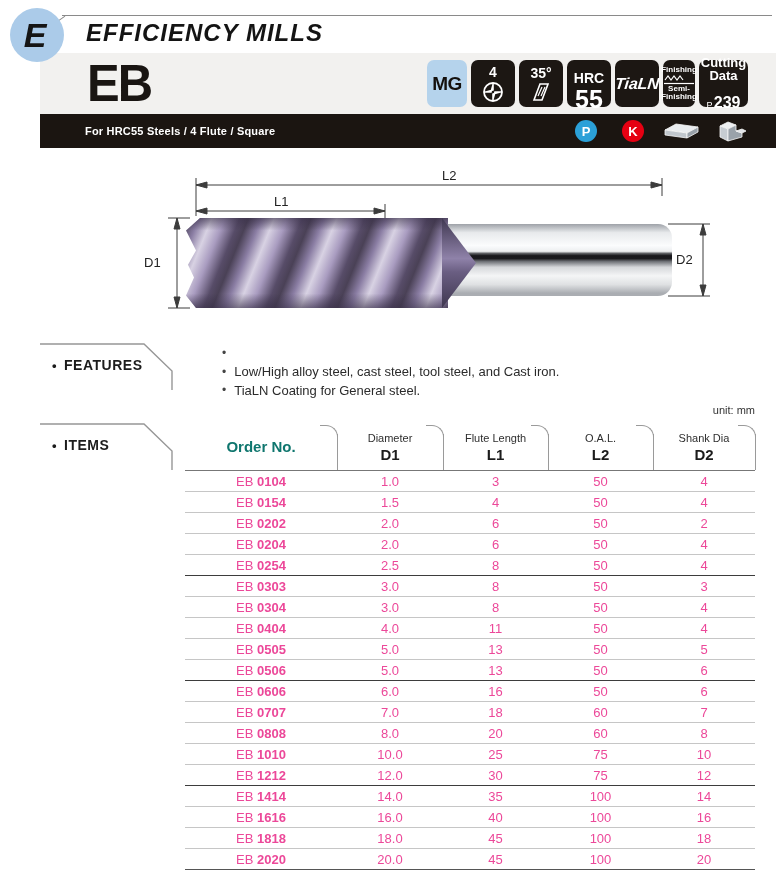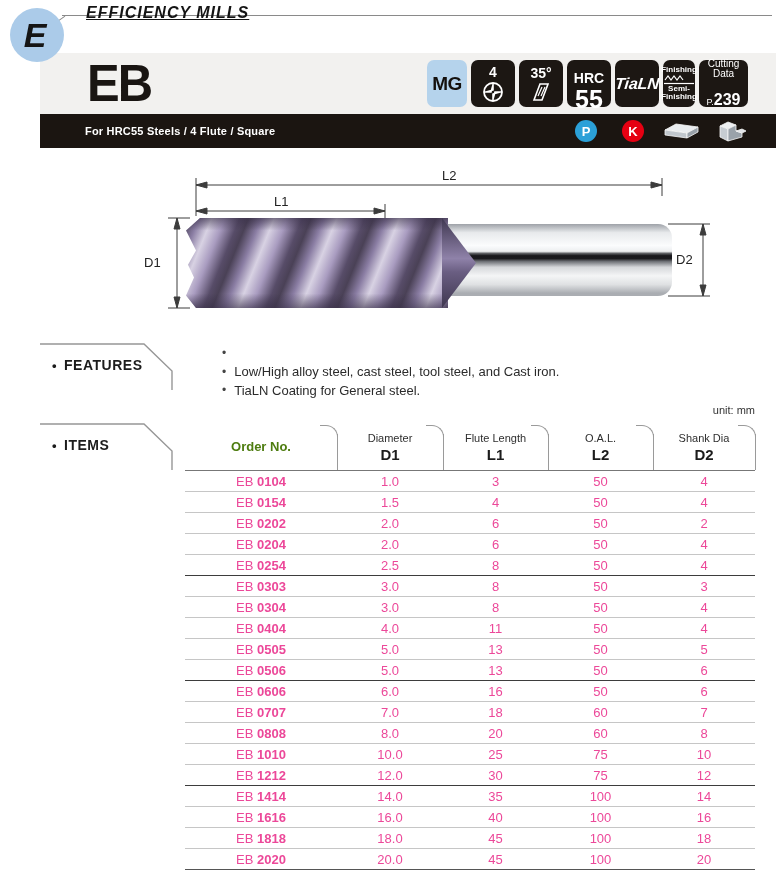--- a/index.html
+++ b/index.html
@@ -9,43 +9,43 @@
   }
   
   .logo-circle{
     position:absolute;left:10px;top:8px;width:54px;height:54px;border-radius:50%;
     background:#abcbe9;display:flex;align-items:center;justify-content:center;z-index:3;
   }
   .logo-letter{font-size:34px;font-weight:bold;font-style:italic;color:#151515;padding-right:4px;}
   .header-rule{position:absolute;left:62px;top:15px;width:710px;border-top:1.5px solid #8a8a8a;}
   .header-rule-diag{position:absolute;left:45px;top:22px;width:22px;border-top:1.5px solid #8a8a8a;transform:rotate(-35deg);}
   .series-title{
-    position:absolute;left:86px;top:4px;font-size:16px;font-weight:bold;font-style:italic;
-    letter-spacing:1px;color:#141414;text-decoration:underline;
+    position:absolute;left:86px;top:19px;font-size:24px;font-weight:bold;font-style:italic;
+    letter-spacing:1px;color:#141414;
   }
   
   .product-band{position:absolute;left:40px;top:53px;width:736px;height:61px;background:#f2f1ef;}
   .product-code{
     position:absolute;left:47px;top:2px;font-size:49px;font-weight:bold;letter-spacing:-2px;color:#191512;
     transform:scaleY(1.04);
   }
   .badges{position:absolute;right:28px;top:7px;display:flex;gap:4px;align-items:stretch;}
   .badge{
     width:44px;height:47px;border-radius:7px;background:#1c1713;color:#fff;
     display:flex;flex-direction:column;align-items:center;justify-content:center;line-height:1;
   }
   .badge.mg{width:40px;background:#b5d3ec;color:#14100d;font-weight:bold;font-size:19px;letter-spacing:-0.5px;}
   .badge .b-top{font-size:14px;font-weight:bold;margin-bottom:2px;}
   .badge.hrc .l1{font-size:14px;font-weight:bold;margin-bottom:2px;margin-top:16px;}
   .badge.hrc .l2{font-size:25px;font-weight:bold;}
   .badge.coating span{font-size:16px;font-weight:bold;font-style:italic;transform:skewX(-6deg);}
   .badge.finish{width:32px;}
   .badge.finish .t{font-size:8px;font-weight:bold;}
   .badge.cut{width:49px;}
-  .badge.cut .t{font-size:10px;font-weight:normal;}
+  .badge.cut .t{font-size:13px;font-weight:bold;}
   .badge.cut .pg{font-size:9px;font-weight:normal;margin-top:13px;}
   .badge.cut .pg b{font-size:16px;}
   
   .subtitle-bar{
     position:absolute;left:40px;top:114px;width:736px;height:34px;background:#1b1511;
     display:flex;align-items:center;
   }
   .subtitle-text{color:#fff;font-weight:bold;font-size:11px;margin-left:45px;letter-spacing:0.2px;}
   .app-dot{
     width:22px;height:22px;border-radius:50%;color:#fff;font-size:13px;font-weight:bold;
@@ -97,21 +97,21 @@
   .th-cell::before{content:'';position:absolute;top:9px;right:-1px;bottom:0;border-right:1.5px solid #9a9a9a;}
   .th-cell::after{content:'';position:absolute;top:0;right:-1px;width:17px;height:24px;
     border-top:1.5px solid #9a9a9a;border-right:1.5px solid #9a9a9a;border-top-right-radius:12px;}
   .th-cell:nth-child(1){width:152px;}
   .th-cell:nth-child(2){width:106px;}
   .th-cell:nth-child(3){width:105px;}
   .th-cell:nth-child(4){width:105px;}
   .th-cell:nth-child(5){width:102px;}
   .th-line1{font-size:11px;color:#2e2e2e;margin-bottom:2px;}
   .th-line2{font-size:15px;font-weight:bold;color:#1c1c1c;}
-  .th-cell:first-child .th-line1{font-size:13px;font-weight:bold;color:#4d7c0f;}
+  .th-cell:first-child .th-line1{font-size:15px;font-weight:bold;color:#0f766e;}
   .tr{display:flex;height:20px;align-items:center;border-bottom:1px solid #c6c6c6;font-size:13px;color:#ec4899;}
   .tr.group-end{border-bottom:1.6px solid #3d3d3d;}
   .tr:last-child{border-bottom:1.6px solid #555;}
   .td{text-align:center;}
   .td:nth-child(1){width:152px;}
   .td:nth-child(2){width:106px;}
   .td:nth-child(3){width:105px;}
   .td:nth-child(4){width:105px;}
   .td:nth-child(5){width:102px;}
   .td .num{font-weight:bold;}

